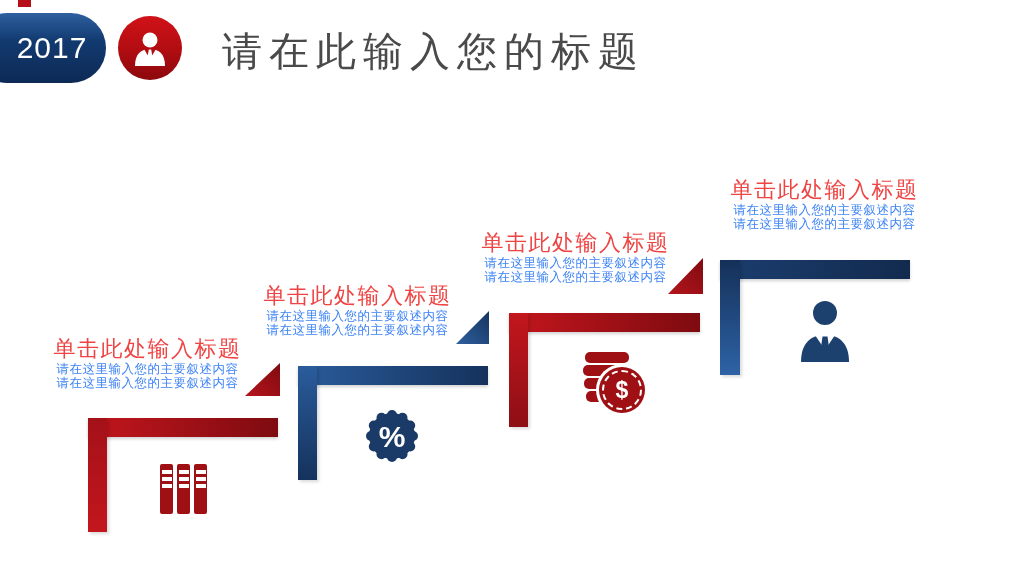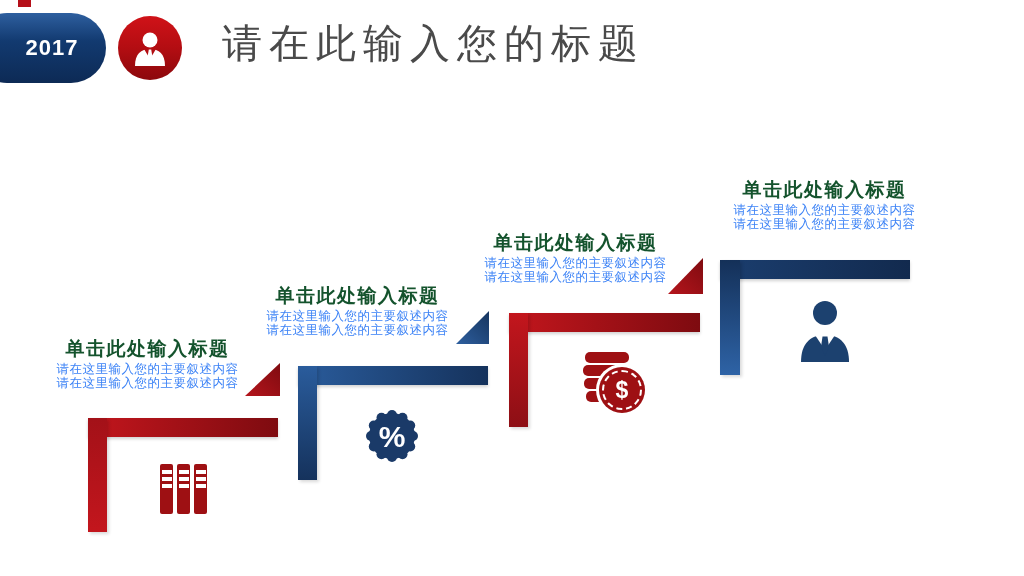--- a/index.html
+++ b/index.html
@@ -7,33 +7,33 @@
     position:relative;width:1024px;height:576px;overflow:hidden;background:#ffffff;
     font-family:"Liberation Sans", sans-serif;
   }
   
   .accent-tab{position:absolute;left:18px;top:0;width:13px;height:7px;background:#b5101a;}
   .year-badge{
     position:absolute;left:-28px;top:13px;width:134px;height:70px;border-radius:35px;
     background:linear-gradient(180deg,#2e5f9f 0%,#123a70 40%,#0d2a55 100%);
     display:flex;align-items:center;justify-content:center;padding-left:26px;box-sizing:border-box;
   }
-  .year-badge span{color:#ffffff;font-size:22px;font-weight:bold;letter-spacing:1px;}
+  .year-badge span{color:#ffffff;font-size:30px;font-weight:normal;letter-spacing:1px;}
   .avatar-badge{
     position:absolute;left:118px;top:16px;width:64px;height:64px;border-radius:50%;
     background:linear-gradient(180deg,#d01218 0%,#b30d12 50%,#8c080c 100%);
     display:flex;align-items:center;justify-content:center;
   }
   .slide-title{
-    position:absolute;left:222px;top:16px;font-size:40px;letter-spacing:7px;
+    position:absolute;left:222px;top:24px;font-size:40px;letter-spacing:7px;
     color:#4a4a4a;font-weight:400;white-space:nowrap;
   }
   
   .txt{position:absolute;text-align:center;}
-  .txt h3{margin:0 0 3px 0;font-size:19px;line-height:22px;font-weight:700;letter-spacing:1.5px;color:#14532d;}
+  .txt h3{margin:0 0 3px 0;font-size:22px;line-height:22px;font-weight:400;letter-spacing:1.5px;color:#ef4444;}
   .txt p{margin:0;font-size:12.5px;line-height:13.5px;letter-spacing:0.5px;color:#3b82f6;}
   .bar{position:absolute;height:19px;box-shadow:0 2px 3px rgba(0,0,0,.18);}
   .arm{position:absolute;width:19px;box-shadow:2px 2px 3px rgba(0,0,0,.15);}
   .tri{position:absolute;clip-path:polygon(0 100%,100% 100%,100% 0);}
   .tri.red{background:linear-gradient(45deg,#b5151c,#7f0b10);}
   .tri.blue{background:linear-gradient(45deg,#2e5f9f,#16355f);}
   .red-bar{background:linear-gradient(to right,#c3161d,#7e0b10);}
   .blue-bar{background:linear-gradient(to right,#2a5c9c,#15325c);}
   
   .s1-txt{left:40px;top:338px;width:215px;}

